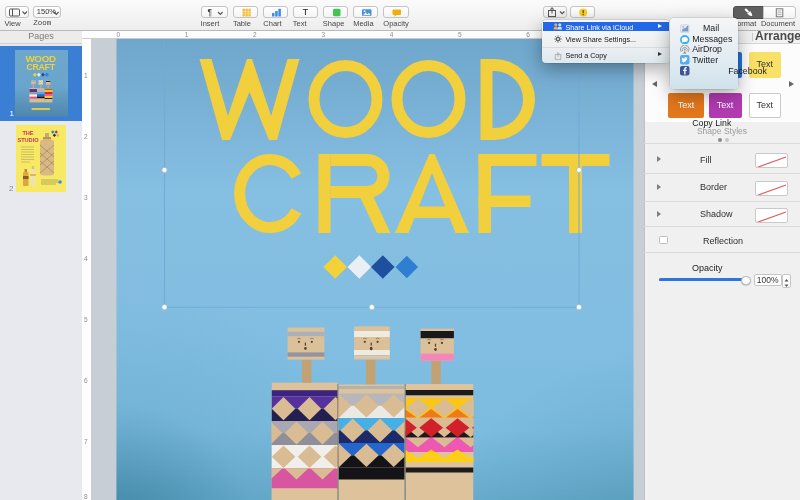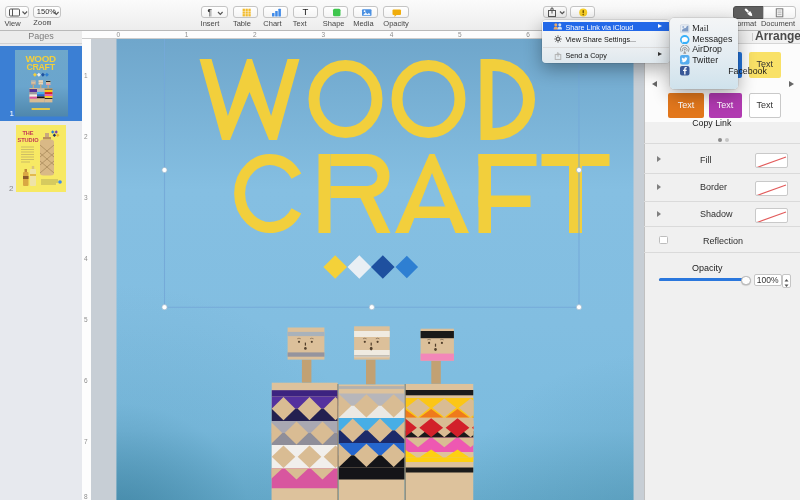--- a/index.html
+++ b/index.html
@@ -235,20 +235,21 @@
   <div class="ab" style="left:752px;top:33px;width:1px;height:8px;background:#cdcdcd;"></div>
   <div class="ab" style="left:755px;top:30px;width:40px;height:13px;font-size:12px;color:#4a4a4a;line-height:13px;text-align:center;font-weight:bold;">Arrange</div>
 
   <div class="sw" style="left:708.5px;top:52px;width:33px;height:25.5px;line-height:25.5px;background:#2272d9;">Text</div>
   <div class="sw" style="left:748.5px;top:52px;width:32.5px;height:25.5px;line-height:25.5px;background:#f9e167;color:#333;">Text</div>
   <div class="sw" style="left:668px;top:92.5px;width:36px;height:25.5px;line-height:25.5px;background:#e2771c;">Text</div>
   <div class="sw" style="left:708.5px;top:92.5px;width:33px;height:25.5px;line-height:25.5px;background:#b13ab1;">Text</div>
   <div class="sw" style="left:748.5px;top:92.5px;background:#ffffff;color:#333;border:1px solid #c9c9c9;width:30.5px;height:23.5px;line-height:23.5px;">Text</div>
   <div class="ab" style="left:652px;top:81px;width:0;height:0;border-right:5px solid #666;border-top:3.5px solid transparent;border-bottom:3.5px solid transparent;"></div>
   <div class="ab" style="left:789px;top:81px;width:0;height:0;border-left:5px solid #666;border-top:3.5px solid transparent;border-bottom:3.5px solid transparent;"></div>
+  <div class="ab" style="left:644px;top:126px;width:156px;height:12px;font-size:8.5px;color:#9a9a9a;text-align:center;">Shape Styles</div>
   <div class="ab" style="left:718px;top:138px;width:4px;height:4px;border-radius:2px;background:#8a8a8a;"></div>
   <div class="ab" style="left:725px;top:138px;width:4px;height:4px;border-radius:2px;background:#c6c6c6;"></div>
   <div class="psep" style="top:142.5px;"></div>
 
   <div class="ptri" style="left:657px;top:156px;"></div>
   <div class="prow" style="left:668px;top:154.5px;">Fill</div>
   <div class="pswatch" style="top:153px;"><svg width="31" height="12.5">
         <line x1="1" y1="11.5" x2="30" y2="1" stroke="#e25c5c" stroke-width="1.2"></line>
       </svg></div>
   <div class="psep" style="top:172.6px;"></div>
@@ -554,21 +555,21 @@
     <div class="mtext" style="left:23.4px;top:31.8px;">Send a Copy</div>
     <div class="ab" style="left:116px;top:32.5px;width:0;height:0;border-left:4.5px solid #333;border-top:2.7px solid transparent;border-bottom:2.7px solid transparent;"></div>
   </div>
 
   <div class="menu" id="submenu">
     <svg class="ab" style="left:10.3px;top:5.6px" width="9.5" height="9.5">
         <rect x="0.5" y="0.8" width="8.5" height="7.9" rx="0.8" fill="#e8eef5" stroke="#b8c4d4" stroke-width="0.5"></rect>
         <path d="M1.5,7.6 q1.2,-3.8 3,-3.4 q1.6,0.4 2.2,-1.9 q0.8,-1 1.6,-0.4 l0,5.7 z" fill="#7d9ac4"></path>
         <circle cx="3.2" cy="3" r="1" fill="#9db4d4"></circle>
       </svg>
-    <div class="stext" style="left:22px;top:4.7px;font-family:Liberation Serif, serif;">Mail</div>
+    <div class="stext" style="left:33px;top:4.7px;">Mail</div>
     <svg class="ab" style="left:10.3px;top:16.7px" width="9.5" height="9.5">
         <circle cx="4.75" cy="4.75" r="4.75" fill="#38b0f9"></circle>
         <ellipse cx="4.75" cy="4.4" rx="3.1" ry="2.5" fill="#fff"></ellipse>
         <path d="M2.4,6 l-0.6,1.8 2,-1 z" fill="#fff"></path>
       </svg>
     <div class="stext" style="left:22.2px;top:15.8px;">Messages</div>
     <svg class="ab" style="left:10.3px;top:26.8px" width="9.5" height="9.5">
         <g fill="none" stroke="#9a9a9a" stroke-width="1">
           <path d="M1.2,6.8 A4.3,4.3 0 1 1 8.3,6.8"></path>
           <path d="M2.8,6.2 A2.4,2.4 0 1 1 6.7,6.2"></path>

